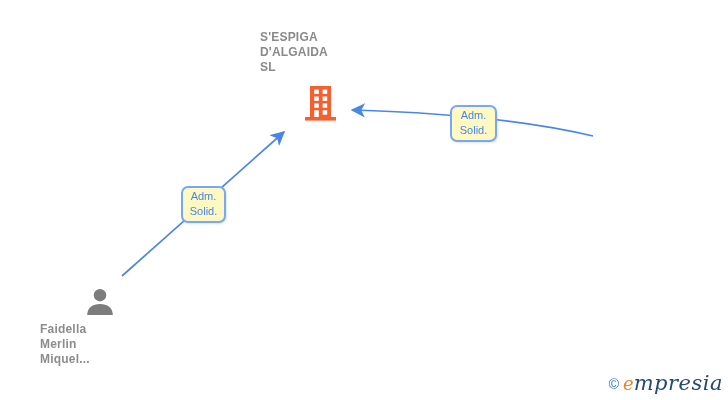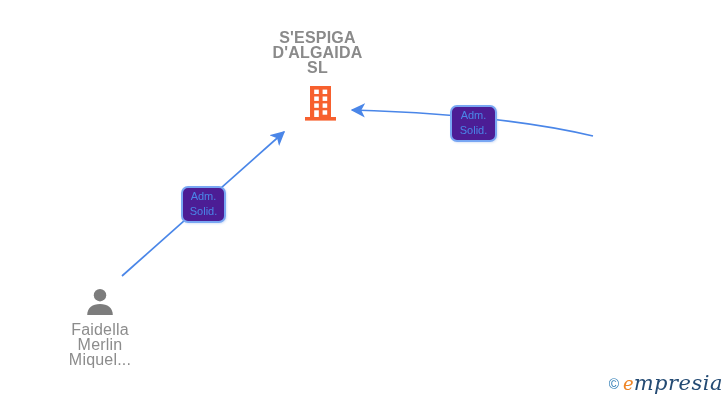--- a/index.html
+++ b/index.html
@@ -16,33 +16,33 @@
     overflow: hidden;
   }
   .edges-layer {
     position: absolute;
     left: 0; top: 0;
     width: 728px; height: 400px;
   }
   .node { position: absolute; }
   .node-label {
     position: absolute;
-    text-align: center;
-    font-size: 16px;
+    text-align: left;
+    font-size: 12px;
     line-height: 15px;
     color: #8c8c8c;
     letter-spacing: 0.2px;
   }
   .company-title {
     font-weight: bold;
     color: #8a8a8a;
   }
   .edge-label {
     position: absolute;
-    background: #4c1d95;
+    background: #fef9c3;
     border: 2px solid #79a7f3;
     border-radius: 7px;
     color: #4a86e8;
     font-size: 11px;
     line-height: 15px;
     text-align: center;
     padding: 1px 0 2px 0;
     box-shadow: 1px 1px 2px rgba(120,160,230,0.25);
     cursor: pointer;
   }
@@ -109,21 +109,21 @@
       <rect x="20.6" y="24.3" width="4.6" height="4.4" fill="#ffffff"></rect>
     </svg>
   </div>
 
 
   <div class="node" style="left:40px; top:289px; width:120px;">
     <svg class="icon-btn" style="position:absolute; left:46px; top:0px;" width="28" height="26" viewBox="0 0 28 26">
       <circle cx="14" cy="6.2" r="6.2" fill="#7c7c7c"></circle>
       <path d="M1.2,26 C1.2,18.6 6.6,14.9 14,14.9 C21.4,14.9 26.8,18.6 26.8,26 Z" fill="#7c7c7c"></path>
     </svg>
-    <div class="node-label" style="position:relative; margin-top:33px; width:120px;">
+    <div class="node-label" style="position:relative; margin-top:33px; width:120px;font-weight:bold;">
       <div>Faidella</div>
       <div>Merlin</div>
       <div>Miquel...</div>
     </div>
   </div>
 
   <div class="edge-label" style="left:181px; top:186px; width:41px;">
     <div>Adm.</div>
     <div>Solid.</div>
   </div>

